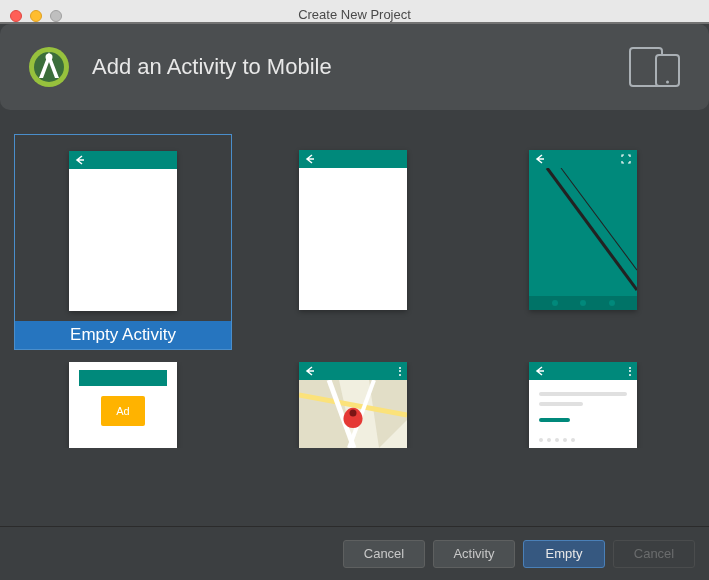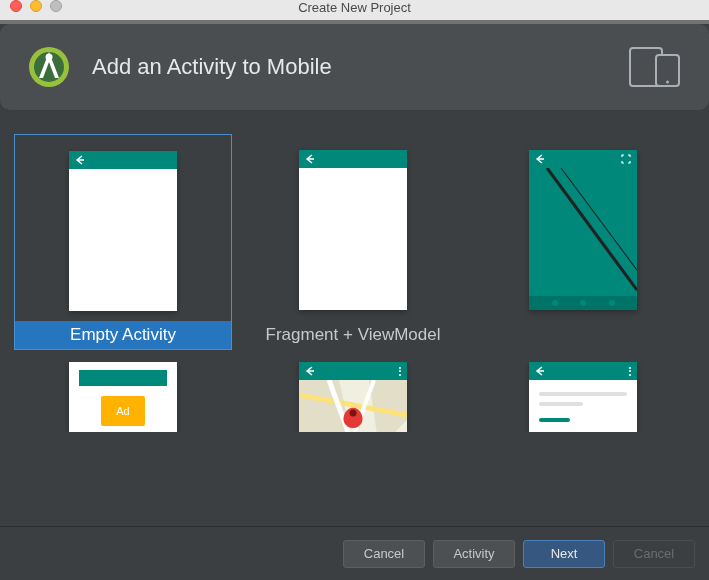--- a/index.html
+++ b/index.html
@@ -1,18 +1,18 @@
 <!DOCTYPE html>
 <html><head>
   <meta charset="utf-8">
   <style>
     * { margin: 0; padding: 0; box-sizing: border-box; }
     body { width: 709px; height: 580px; font-family: -apple-system, 'Helvetica Neue', Arial, sans-serif; background: #3c3f41; overflow: hidden; }
     
-    .title-bar { height: 24px; background: #e8e8e8; display: flex; align-items: flex-start; position: relative; border-bottom: 4px solid #737373; }
+    .title-bar { height: 24px; background: #e8e8e8; display: flex; align-items: flex-end; position: relative; border-bottom: 2px solid #737373; }
     .traffic-lights { display: flex; gap: 8px; padding-left: 10px; }
     .traffic-light { width: 12px; height: 12px; border-radius: 50%; }
     .tl-red { background: #ff5f57; border: 0.5px solid #e04740; }
     .tl-yellow { background: #ffbd2e; border: 0.5px solid #dfa023; }
     .tl-green { background: #bfbfbf; border: 0.5px solid #a0a0a0; }
     .window-title { position: absolute; left: 0; right: 0; text-align: center; font-size: 13px; color: #4a4a4a; }
     
     .window-body { height: calc(580px - 24px); background: #3c3f41; position: relative; display: flex; flex-direction: column; }
     
     .header { background: #4b4e50; height: 86px; display: flex; align-items: center; padding: 0 28px; justify-content: space-between; border-radius: 10px; }
@@ -35,21 +35,21 @@
     .app-bar { height: 18px; background: #00897b; display: flex; align-items: center; justify-content: space-between; padding: 0 6px; }
     .back-arrow { width: 10px; height: 10px; }
     .kebab { display: flex; flex-direction: column; gap: 1.5px; }
     .kebab span { width: 2px; height: 2px; background: #fff; border-radius: 50%; }
     .fsc-icon { width: 10px; height: 10px; }
     .fullscreen-body { height: calc(100% - 18px); background: #00897b; position: relative; }
     .fs-diagonal { position: absolute; top: 0; left: 0; width: 100%; height: 100%; }
     .nav-bar { position: absolute; bottom: 0; left: 0; right: 0; height: 14px; background: #007367; display: flex; align-items: center; justify-content: space-evenly; }
     .nav-bar span { width: 6px; height: 6px; background: #00897b; border-radius: 50%; }
     
-    .row2 { height: 70px; overflow: hidden; }
+    .row2 { height: 86px; overflow: hidden; }
     .row2 .card-preview { margin-top: 0; }
     
     .ad-card { padding: 8px 10px; }
     .ad-strip { width: 100%; height: 16px; background: #00897b; margin-bottom: 10px; }
     .ad-box { width: 44px; height: 30px; background: #ffb300; border-radius: 2px; display: flex; align-items: center; justify-content: center; color: #fff; font-size: 11px; font-weight: 500; margin: 0 auto; }
     
     .map-body { height: calc(100% - 18px); position: relative; background: #eef0e3; }
     .map-body svg { display: block; }
     
     .doc-body { height: calc(100% - 18px); padding: 12px 10px; }
@@ -116,23 +116,20 @@
       </div>
 
       <div class="card">
         <div class="card-preview">
           <div class="app-bar">
             <svg class="back-arrow" viewBox="0 0 10 10">
                 <path d="M7 1 L2 5 L7 9 M2 5 L9 5" stroke="#fff" stroke-width="1.5" fill="none"></path>
               </svg>
           </div>
         </div>
-        <div class="card-label-row">
-            <div class="card-label">Fragment + ViewModel</div>
-          </div>
       </div>
 
       <div class="card">
         <div class="card-preview">
           <div class="app-bar" style="justify-content: space-between;">
             <svg class="back-arrow" viewBox="0 0 10 10">
                 <path d="M7 1 L2 5 L7 9 M2 5 L9 5" stroke="#fff" stroke-width="1.5" fill="none"></path>
               </svg>
             <svg class="fsc-icon" viewBox="0 0 10 10">
                 <path d="M1 3 L1 1 L3 1 M7 1 L9 1 L9 3 M9 7 L9 9 L7 9 M3 9 L1 9 L1 7" stroke="#fff" stroke-width="1.2" fill="none"></path>
@@ -210,17 +207,17 @@
               </div>
           </div>
         </div>
       </div>
     </div>
   </div>
 
   <div class="footer">
     <button class="btn">Cancel</button>
     <button class="btn">Activity</button>
-    <button class="btn primary">Next</button>
+    <button class="btn primary">Empty</button>
     <button class="btn disabled">Cancel</button>
   </div>
 
 </div>
 
 </body></html>

